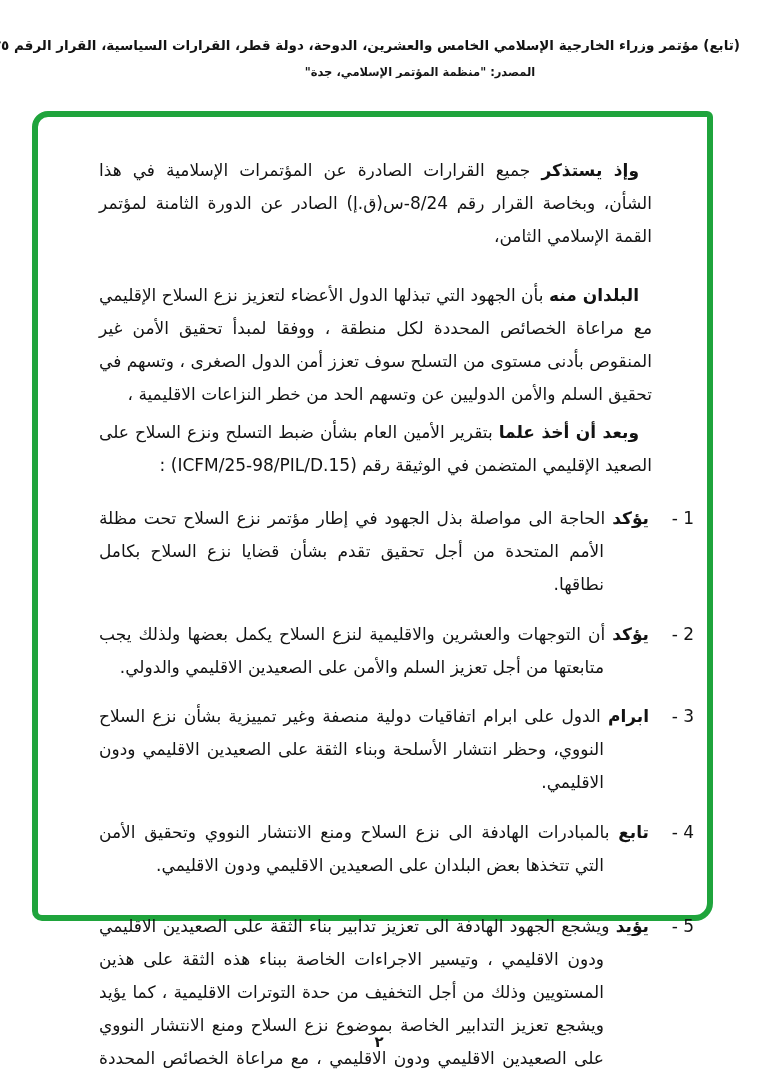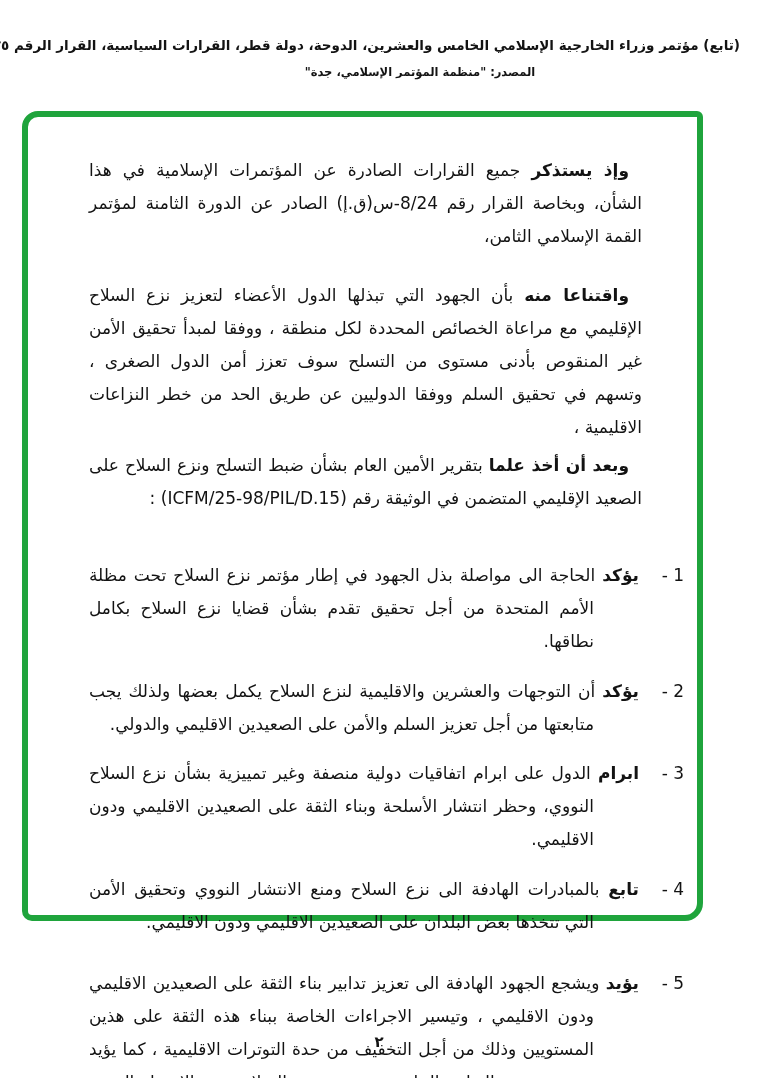--- a/index.html
+++ b/index.html
@@ -28,39 +28,39 @@
   }
   .header-source {
     margin-top: 11px;
     font-size: 11.5px;
     font-weight: bold;
   }
 
   
   .doc-box {
     position: absolute;
-    left: 22px; top: 111px;
+    left: 32px; top: 111px;
     width: 681px; height: 810px;
     border: 6px solid #1fa43c;
     border-radius: 16px 6px 18px 10px; 
     background: #ffffff;
   }
   .doc-content {
     position: absolute;
     top: 37px; right: 55px; left: 61px; bottom: 20px;
     direction: rtl;
     font-size: 17px;
     line-height: 33px;
     text-align: justify;
   }
 
   .para { margin: 0; text-indent: 13px; }
   .para.mb26 { margin-bottom: 26px; }
   .para.mb5  { margin-bottom: 5px;  }
-  .para.mb32 { margin-bottom: 44px; }
+  .para.mb32 { margin-bottom: 20px; }
   .lead { font-weight: bold; }
 
   
   .item {
     position: relative;
     padding-right: 48px;   
   }
   .item.mb17 { margin-bottom: 17px; }
   .item.mb16 { margin-bottom: 16px; }
   .item.mb28 { margin-bottom: 28px; }
@@ -92,21 +92,21 @@
 </div>
 
 <div class="doc-box" style="border-color: rgb(31, 164, 60);">
   <div class="doc-content">
 
     <p class="para mb26">
       <span class="lead">وإذ يستذكر</span><span> جميع القرارات الصادرة عن المؤتمرات الإسلامية في هذا الشأن، وبخاصة القرار رقم 8/24-س(ق.إ) الصادر عن الدورة الثامنة لمؤتمر القمة الإسلامي الثامن،</span>
     </p>
 
     <p class="para mb5">
-      <span class="lead">واقتناعا منه</span><span> بأن الجهود التي تبذلها الدول الأعضاء لتعزيز نزع السلاح الإقليمي مع مراعاة الخصائص المحددة لكل منطقة ، ووفقا لمبدأ تحقيق الأمن غير المنقوص بأدنى مستوى من التسلح سوف تعزز أمن الدول الصغرى ، وتسهم في تحقيق السلم ووفقا الدوليين عن طريق الحد من خطر النزاعات الاقليمية ،</span>
+      <span class="lead">البلدان منه</span><span> بأن الجهود التي تبذلها الدول الأعضاء لتعزيز نزع السلاح الإقليمي مع مراعاة الخصائص المحددة لكل منطقة ، ووفقا لمبدأ تحقيق الأمن غير المنقوص بأدنى مستوى من التسلح سوف تعزز أمن الدول الصغرى ، وتسهم في تحقيق السلم والأمن الدوليين عن وتسهم الحد من خطر النزاعات الاقليمية ،</span>
     </p>
 
     <p class="para mb32">
       <span class="lead">وبعد أن أخذ علما</span><span> بتقرير الأمين العام بشأن ضبط التسلح ونزع السلاح على الصعيد الإقليمي المتضمن في الوثيقة رقم (ICFM/25-98/PIL/D.15) :</span>
     </p>
 
     <div class="items">
 
       <div class="item mb17">
         <span class="item-number">1 -</span>

